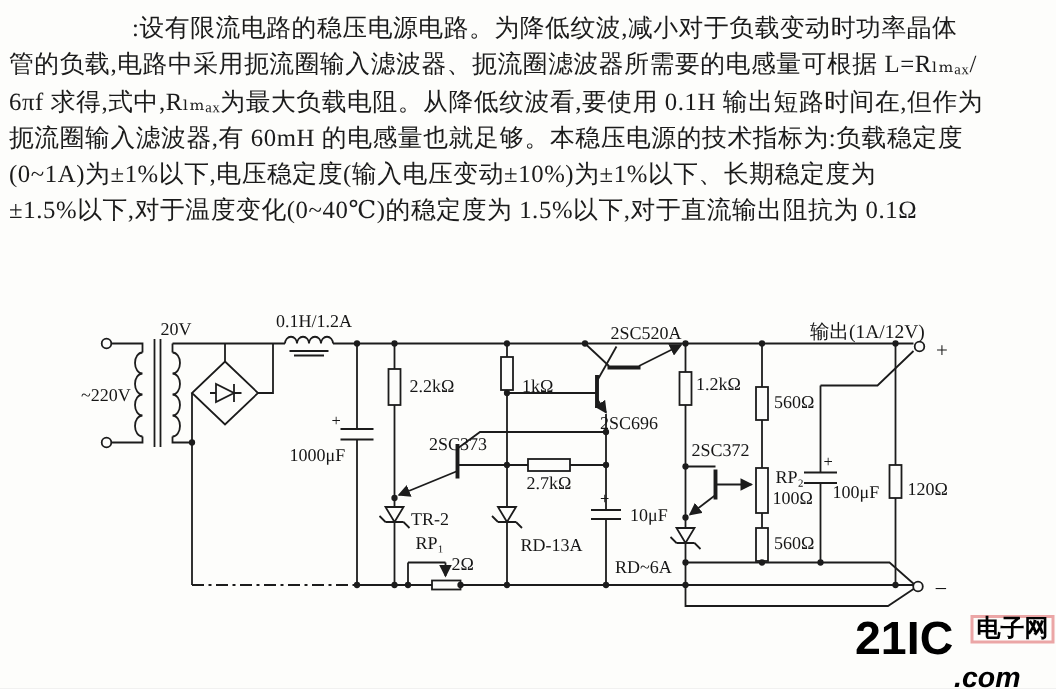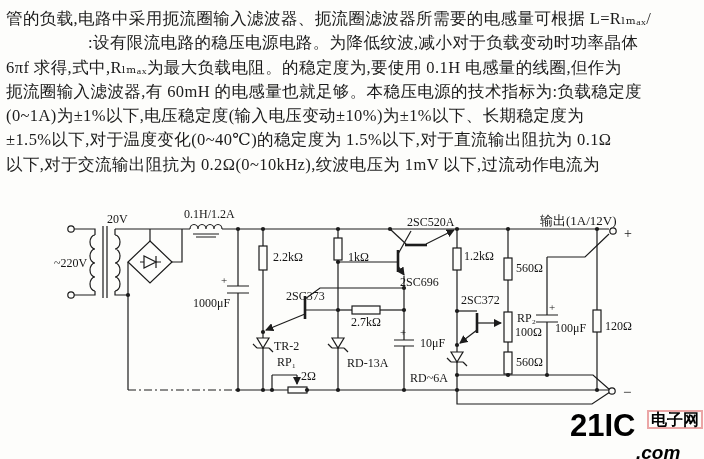--- a/index.html
+++ b/index.html
@@ -24,27 +24,26 @@
          border:2px solid #eba6a6;padding:0 2px;line-height:15px;}
   #wm-com{position:absolute;left:66px;top:36px;font-size:19px;font-weight:700;
           font-style:italic;border-bottom:2px solid #eba6a6;line-height:1;}
 </style>
 </head>
 <body>
 
 <div id="page">
 
   <div id="paragraph">
+    <div class="line first">:设有限流电路的稳压电源电路。为降低纹波,减小对于负载变动时功率晶体</div>
     <div class="line">管的负载,电路中采用扼流圈输入滤波器、扼流圈滤波器所需要的电感量可根据 L=Rₗₘₐₓ/</div>
-    <div class="line first">:设有限流电路的稳压电源电路。为降低纹波,减小对于负载变动时功率晶体</div>
-    <div class="line">6πf 求得,式中,Rₗₘₐₓ为最大负载电阻。的稳定度为,要使用 0.1H 电感量的线圈,但作为</div>
+    <div class="line">6πf 求得,式中,Rₗₘₐₓ为最大负载电阻。从降低纹波看,要使用 0.1H 输出短路时间在,但作为</div>
     <div class="line">扼流圈输入滤波器,有 60mH 的电感量也就足够。本稳压电源的技术指标为:负载稳定度</div>
     <div class="line">(0~1A)为±1%以下,电压稳定度(输入电压变动±10%)为±1%以下、长期稳定度为</div>
     <div class="line">±1.5%以下,对于温度变化(0~40℃)的稳定度为 1.5%以下,对于直流输出阻抗为 0.1Ω</div>
-    <div class="line">以下,对于交流输出阻抗为 0.2Ω(0~10kHz),纹波电压为 1mV 以下,过流动作电流为</div>
   </div>
 
   <svg id="circuit-svg" width="704" height="259" viewBox="0 200 704 259">
     <defs>
       <marker id="ah" viewBox="0 0 8 8" refX="7" refY="4" markerWidth="7" markerHeight="7" orient="auto">
         <path d="M0,0 L8,4 L0,8 z" fill="#1c1c1c"></path>
       </marker>
     </defs>
 
     <g>

